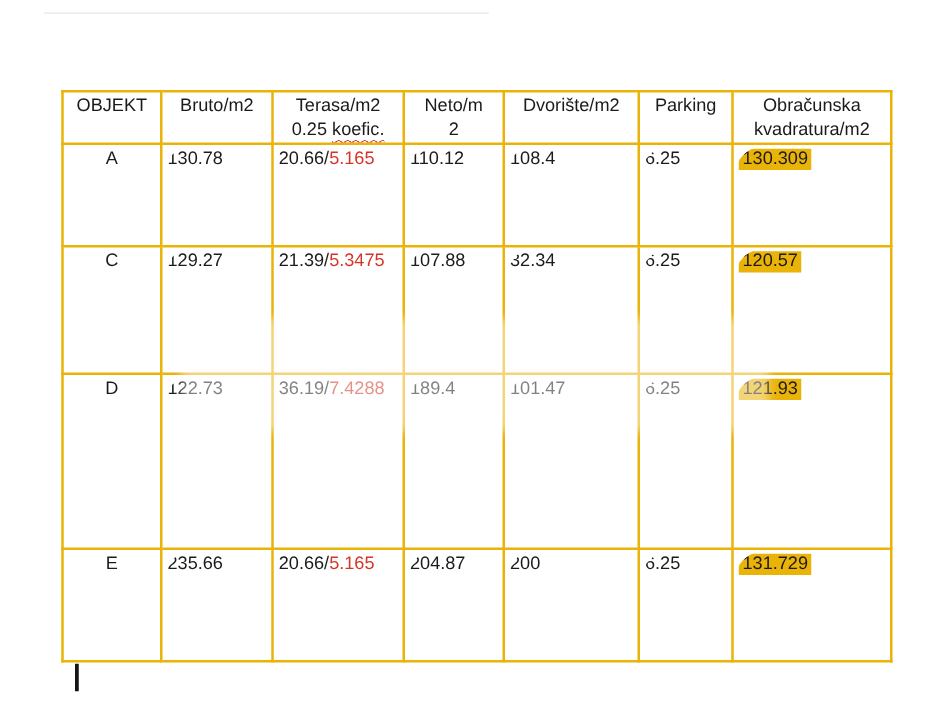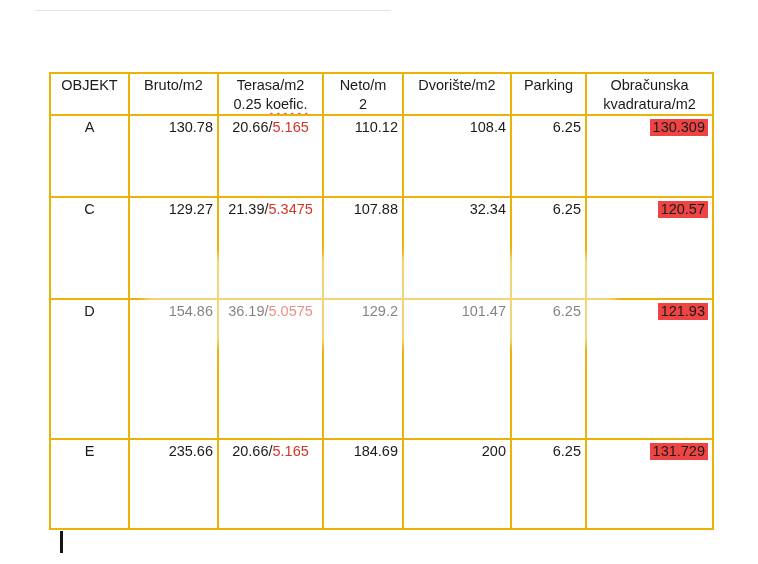--- a/index.html
+++ b/index.html
@@ -26,31 +26,31 @@
   }
   
   col.c0{width:79px;} col.c1{width:89px;} col.c2{width:105px;}
   col.c3{width:80px;} col.c4{width:108px;} col.c5{width:75px;} col.c6{width:127px;}
   
   tr.r-header{height:42px;} tr.r-a{height:82px;} tr.r-c{height:102px;}
   tr.r-d{height:140px;} tr.r-e{height:90px;}
 
   td.hdr{text-align:center;font-size:15px;padding-top:3px;}
   td.obj{text-align:center;font-size:16.5px;padding-top:4px;}
-  td.num{text-align:right;padding-right:8px;padding-top:4px;}
-  td.mid{text-align:center;padding-top:4px;}
+  td.num{padding-right:8px;padding-top:4px;border-radius:25px;}
+  td.mid{padding-top:4px;}
   .red-val{color:#d63428;}
   .squiggle{
     text-decoration:underline wavy #d63428;
     text-decoration-thickness:1px;
     text-underline-offset:3px;
     text-decoration-skip-ink:none;
   }
   .hl{
-    background:#ef4444;
+    background:#eab308;
     padding:0 3px 1px 3px;
   }
   .watermark-band{
     position:absolute;left:145px;top:255px;width:470px;height:90px;
     background:rgba(255,255,255,0.45);
     filter:blur(4px);
     pointer-events:none;
   }
   .text-cursor{
     position:absolute;left:60px;top:531px;width:3px;height:22px;
@@ -117,33 +117,33 @@
       <td class="num"><span>129.27</span></td>
       <td class="mid"><span>21.39/</span><span class="red-val">5.3475</span></td>
       <td class="num"><span>107.88</span></td>
       <td class="num"><span>32.34</span></td>
       <td class="num"><span>6.25</span></td>
       <td class="num"><span class="hl">120.57</span></td>
     </tr>
 
     <tr class="r-d">
       <td class="obj"><span>D</span></td>
-      <td class="num"><span>154.86</span></td>
-      <td class="mid"><span>36.19/</span><span class="red-val">5.0575</span></td>
-      <td class="num"><span>129.2</span></td>
+      <td class="num"><span>122.73</span></td>
+      <td class="mid"><span>36.19/</span><span class="red-val">7.4288</span></td>
+      <td class="num"><span>189.4</span></td>
       <td class="num"><span>101.47</span></td>
       <td class="num"><span>6.25</span></td>
       <td class="num"><span class="hl">121.93</span></td>
     </tr>
 
     <tr class="r-e">
       <td class="obj"><span>E</span></td>
       <td class="num"><span>235.66</span></td>
       <td class="mid"><span>20.66/</span><span class="red-val">5.165</span></td>
-      <td class="num"><span>184.69</span></td>
+      <td class="num"><span>204.87</span></td>
       <td class="num"><span>200</span></td>
       <td class="num"><span>6.25</span></td>
       <td class="num"><span class="hl">131.729</span></td>
     </tr>
   </tbody>
     </table>
 </div>
 
 <div class="watermark-band"></div>
 

